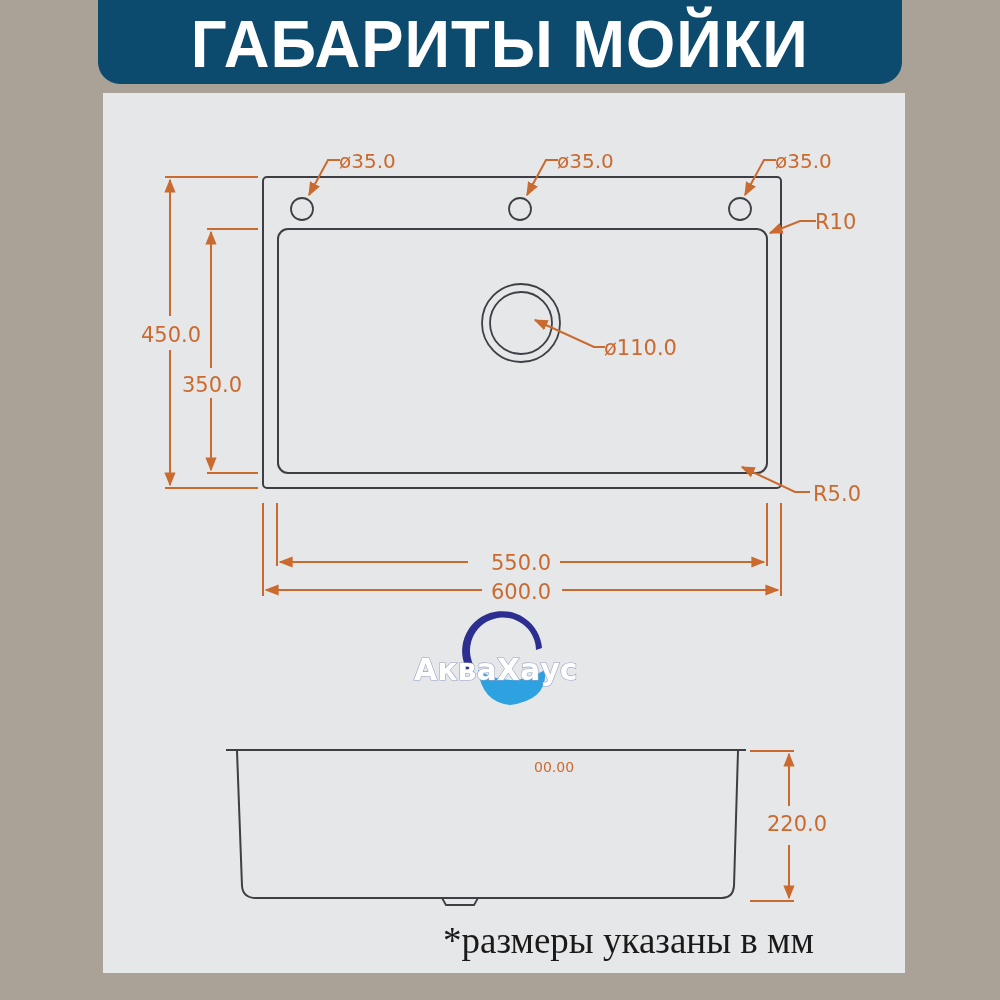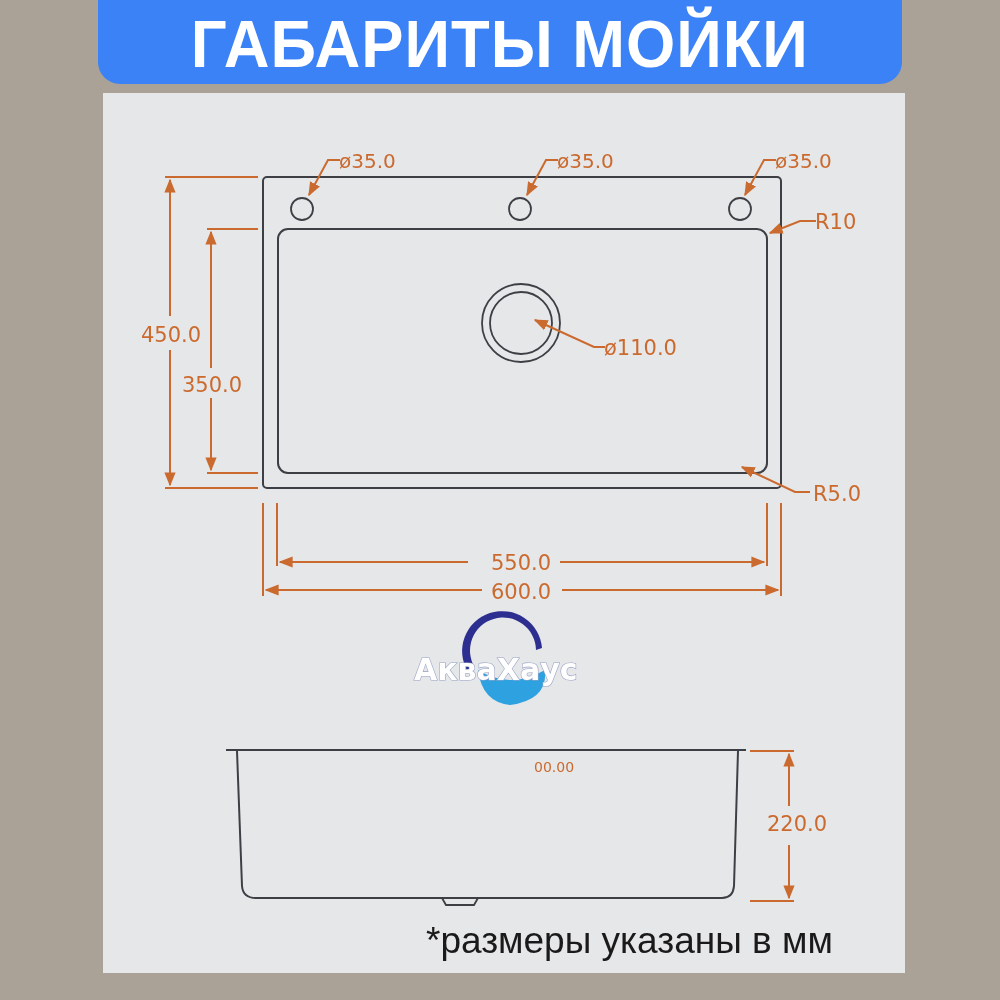--- a/index.html
+++ b/index.html
@@ -3,38 +3,38 @@
   <meta charset="utf-8">
   <style>
     html, body { margin: 0; padding: 0; }
     body {
       width: 1000px; height: 1000px; position: relative; overflow: hidden;
       background: #aaa297;
       font-family: "Liberation Sans", sans-serif;
     }
     .title-banner {
       position: absolute; left: 98px; top: 0; width: 804px; height: 84px;
-      background: #3b82f6;
+      background: #0c4a6e;
       border-radius: 0 0 22px 22px;
       display: flex; align-items: center; justify-content: center;
     }
     .title-text {
       color: #ffffff; font-weight: bold; font-size: 66px; letter-spacing: 1px;
       font-family: "Liberation Sans", sans-serif; line-height: 1; margin-top: 4px;
       transform: scaleX(0.96);
     }
     .panel {
       position: absolute; left: 103px; top: 93px; width: 802px; height: 880px;
       background: #e6e7e9;
     }
     .drawing { position: absolute; left: 0; top: 0; width: 1000px; height: 1000px; }
     .dim { fill: #cb6a2e; font-family: "DejaVu Sans", sans-serif; }
     .footnote {
-      position: absolute; left: 426px; top: 922px;
-      font-size: 37px; color: #1a1a1a; font-family: Liberation Sans, sans-serif;
+      position: absolute; left: 443px; top: 922px;
+      font-size: 37px; color: #1a1a1a; font-family: Liberation Serif, serif;
       white-space: nowrap; line-height: 1;
     }
     .logo-text {
       font-family: "DejaVu Sans", sans-serif; font-weight: bold; font-size: 30px;
       fill: #ffffff; stroke: #9aa3c5; stroke-width: 1.2px; paint-order: stroke;
     }
   </style>
 </head>
 <body>
 

